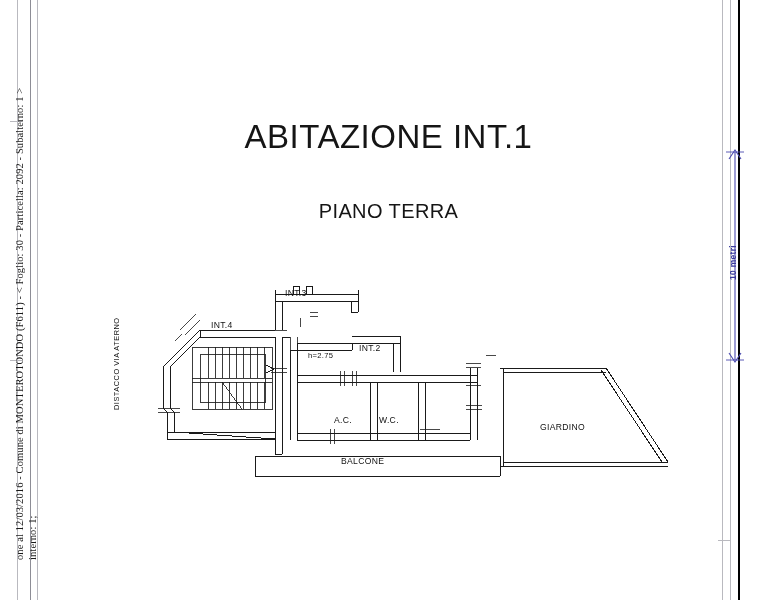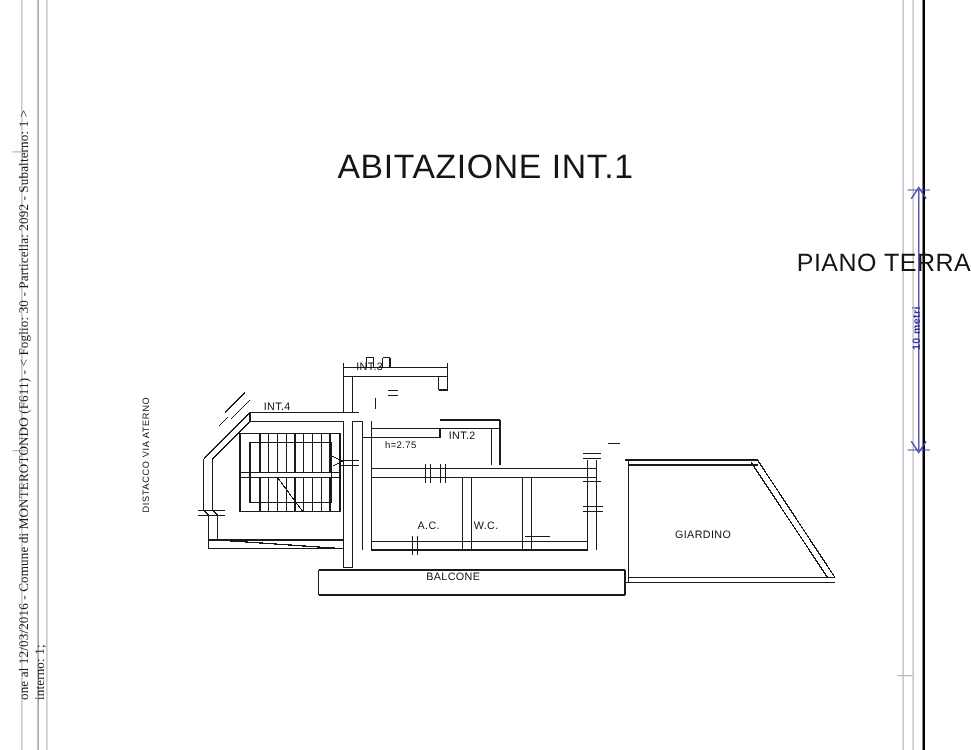--- a/index.html
+++ b/index.html
@@ -47,30 +47,30 @@
     top: 560px;
   }
 
   
   #title-main {
     position: absolute;
     left: 0;
     top: 118px;
     width: 777px;
     text-align: center;
-    font-size: 27px;
+    font-size: 33px;
     letter-spacing: 0.5px;
     color: #151515;
   }
   #title-sub {
     position: absolute;
     left: 0;
     top: 200px;
     width: 777px;
-    text-align: right;
+    text-align: center;
     font-size: 20px;
     letter-spacing: 0.4px;
     color: #151515;
   }
 
   
   #plan-svg {
     position: absolute;
     left: 0;
     top: 0;

